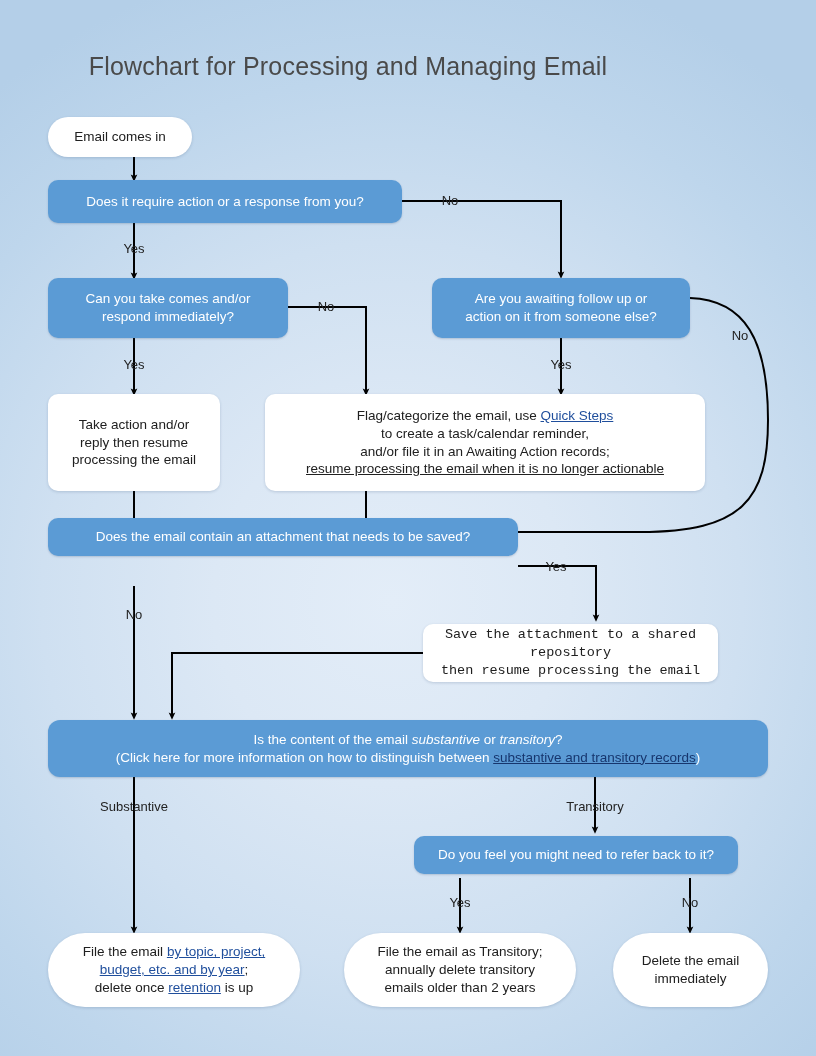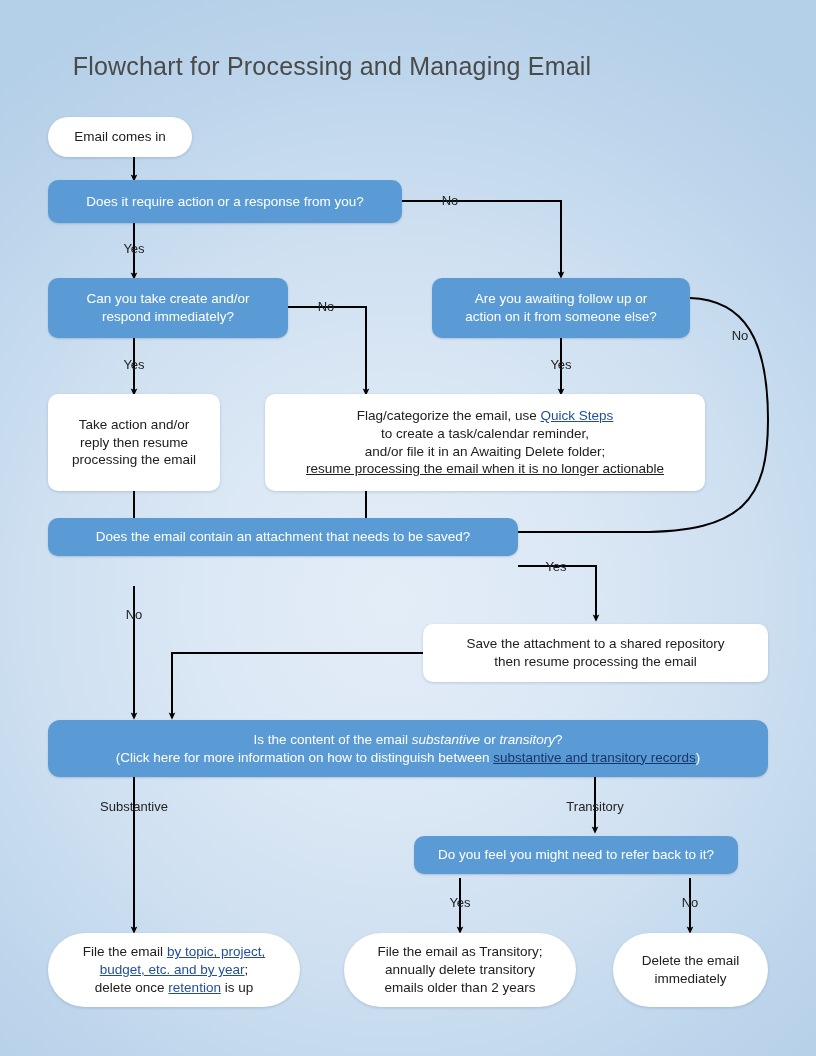--- a/index.html
+++ b/index.html
@@ -24,21 +24,21 @@
 
   #wires {
     position: absolute;
     left: 0; top: 0;
     width: 816px; height: 1056px;
     pointer-events: none;
   }
 
   .title {
     position: absolute;
-    left: 0;
+    left: 16px;
     top: 52px;
     width: 664px;
     text-align: center;
     font-size: 25px;
     font-weight: 300;
     color: #4a4a4a;
     letter-spacing: 0.2px;
   }
 
   
@@ -146,21 +146,21 @@
   <div class="node white pill" style="left:48px; top:117px; width:144px; height:40px;">
     <span class="inner">Email comes in</span>
   </div>
 
   <div class="node blue rrect" style="left:48px; top:180px; width:354px; height:43px;">
     <span class="inner">Does it require action or a response from you?</span>
   </div>
 
   <div class="node blue rrect" style="left:48px; top:278px; width:240px; height:60px;">
     <span class="inner">
-      <span>Can you take create and/or</span><br>
+      <span>Can you take comes and/or</span><br>
       <span>respond immediately?</span>
     </span>
   </div>
 
   <div class="node white rrect" style="left:48px; top:394px; width:172px; height:97px;">
     <span class="inner">
       <span>Take action and/or</span><br>
       <span>reply then resume</span><br>
       <span>processing the email</span>
     </span>
@@ -170,30 +170,30 @@
     <span class="inner">
       <span>Are you awaiting follow up or</span><br>
       <span>action on it from someone else?</span>
     </span>
   </div>
 
   <div class="node white rrect" style="left:250px; top:394px; width:440px; height:97px;margin-left:15px;">
     <span class="inner">
       <span>Flag/categorize the email, use </span><a class="link-blue" href="#">Quick Steps</a><br>
       <span>to create a task/calendar reminder,</span><br>
-      <span>and/or file it in an Awaiting Delete folder;</span><br>
+      <span>and/or file it in an Awaiting Action records;</span><br>
       <span class="uline">resume processing the email when it is no longer actionable</span>
     </span>
   </div>
 
   <div class="node blue rrect" style="left:48px; top:518px; width:470px; height:38px;">
     <span class="inner">Does the email contain an attachment that needs to be saved?</span>
   </div>
 
-  <div class="node white rrect" style="left:423px; top:624px; width:345px; height:58px;">
+  <div class="node white rrect" style="left:423px; top:624px; width:295px; height:58px;font-family:Liberation Mono, monospace;">
     <span class="inner">
       <span>Save the attachment to a shared repository</span><br>
       <span>then resume processing the email</span>
     </span>
   </div>
 
   <div class="node blue rrect" style="left:48px; top:720px; width:720px; height:57px;border-radius:12px;">
     <span class="inner">
       <span>Is the content of the email </span><span class="ital">substantive</span><span> or </span><span class="ital">transitory</span><span>?</span><br>
       <span>(Click here for more information on how to distinguish between </span><a class="link-onblue" href="#">substantive and transitory records</a><span>)</span>

